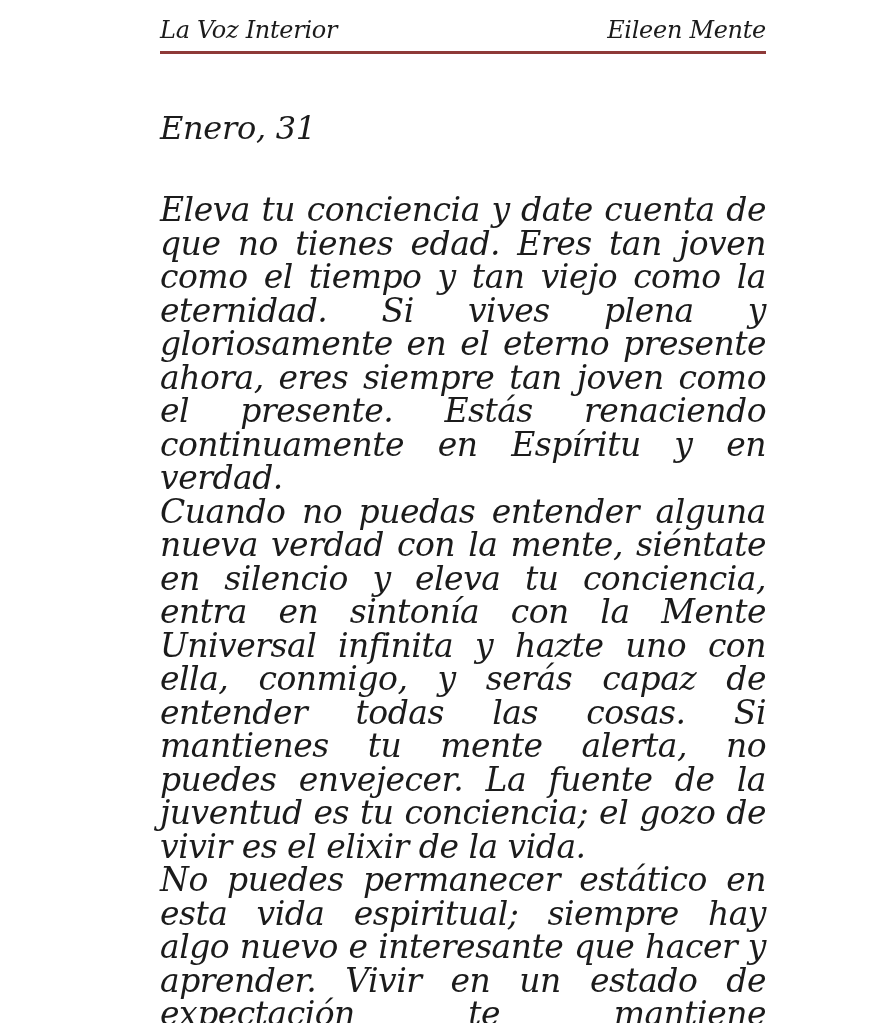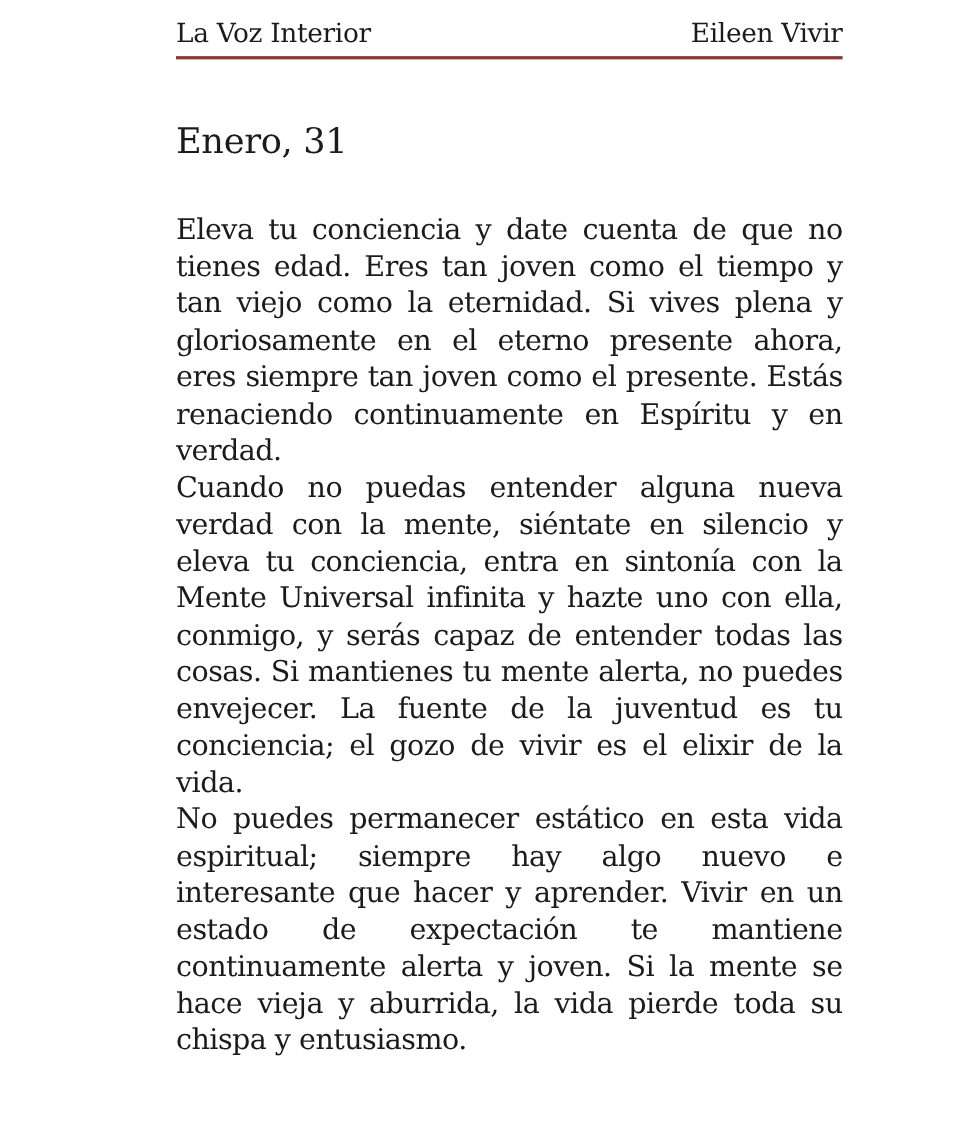--- a/index.html
+++ b/index.html
@@ -14,20 +14,21 @@
     background: #ffffff;
   }
   .page {
     position: relative;
     width: 884px;
     height: 1023px;
     background: var(--page-bg);
     overflow: hidden;
     font-family: "DejaVu Serif", "Liberation Serif", serif;
     color: var(--text-color);
+    font-style: italic;
   }
   .page-header {
     position: absolute;
     top: 16px;
     left: 160px;
     width: 606px;
     display: flex;
     justify-content: space-between;
     align-items: baseline;
     font-size: 24px;
@@ -47,36 +48,36 @@
   }
   .date-heading {
     font-size: 32px;
     font-weight: normal;
     line-height: 34px;
     letter-spacing: -0.3px;
     margin: 0 0 48px 0;
   }
   .body-text p {
     margin: 0;
-    font-size: 26px;
+    font-size: 33px;
     line-height: 33.5px;
     letter-spacing: -0.5px;
     text-align: justify;
     text-justify: inter-word;
     hyphens: none;
   }
 </style>
 </head>
 <body>
 
 <div class="page">
 
   <div class="page-header">
     <span class="header-title">La Voz Interior</span>
-    <span class="header-author">Eileen Vivir</span>
+    <span class="header-author">Eileen Mente</span>
   </div>
 
   <div class="content">
     <h2 class="date-heading">Enero, 31</h2>
 
     <div class="body-text">
       <p>Eleva tu conciencia y date cuenta de que no tienes edad. Eres tan joven como el tiempo y tan viejo como la eternidad. Si vives plena y gloriosamente en el eterno presente ahora, eres siempre tan joven como el presente. Estás renaciendo continuamente en Espíritu y en verdad.</p>
       <p>Cuando no puedas entender alguna nueva verdad con la mente, siéntate en silencio y eleva tu conciencia, entra en sintonía con la Mente Universal infinita y hazte uno con ella, conmigo, y serás capaz de entender todas las cosas. Si mantienes tu mente alerta, no puedes envejecer. La fuente de la juventud es tu conciencia; el gozo de vivir es el elixir de la vida.</p>
       <p>No puedes permanecer estático en esta vida espiritual; siempre hay algo nuevo e interesante que hacer y aprender. Vivir en un estado de expectación te mantiene continuamente alerta y joven. Si la mente se hace vieja y aburrida, la vida pierde toda su chispa y entusiasmo.</p>
     </div>

